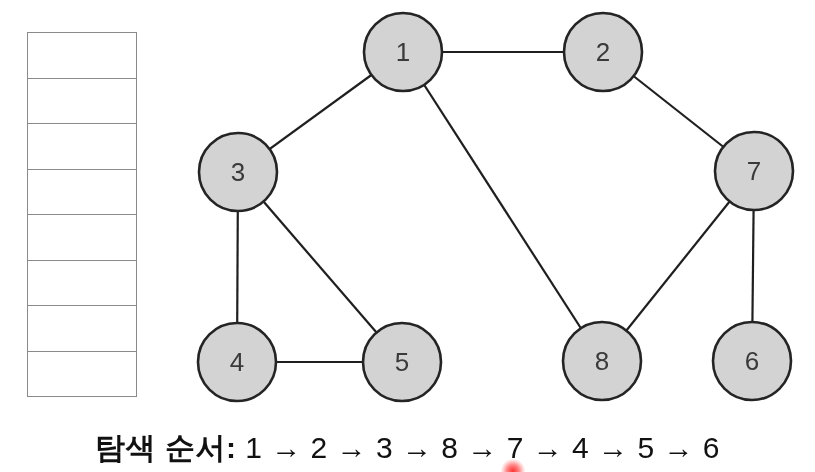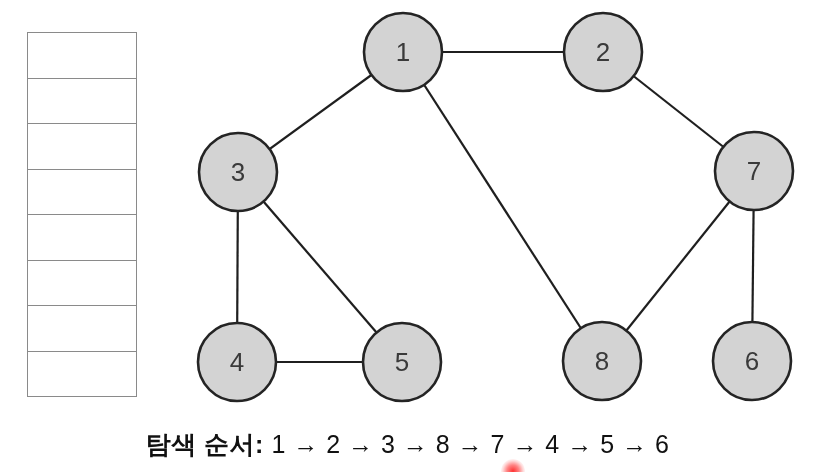--- a/index.html
+++ b/index.html
@@ -46,21 +46,21 @@
     font-size: 26px;
     fill: #3a3a3a;
   }
   
   .caption {
     position: absolute;
     left: 0;
     right: 0;
     top: 428px;
     text-align: center;
-    font-size: 25px;
+    font-size: 30px;
     color: #111111;
     letter-spacing: 0.5px;
     white-space: nowrap;
   }
   .caption .bold {
     font-weight: 700;
   }
   
   .laser-dot {
     position: absolute;

